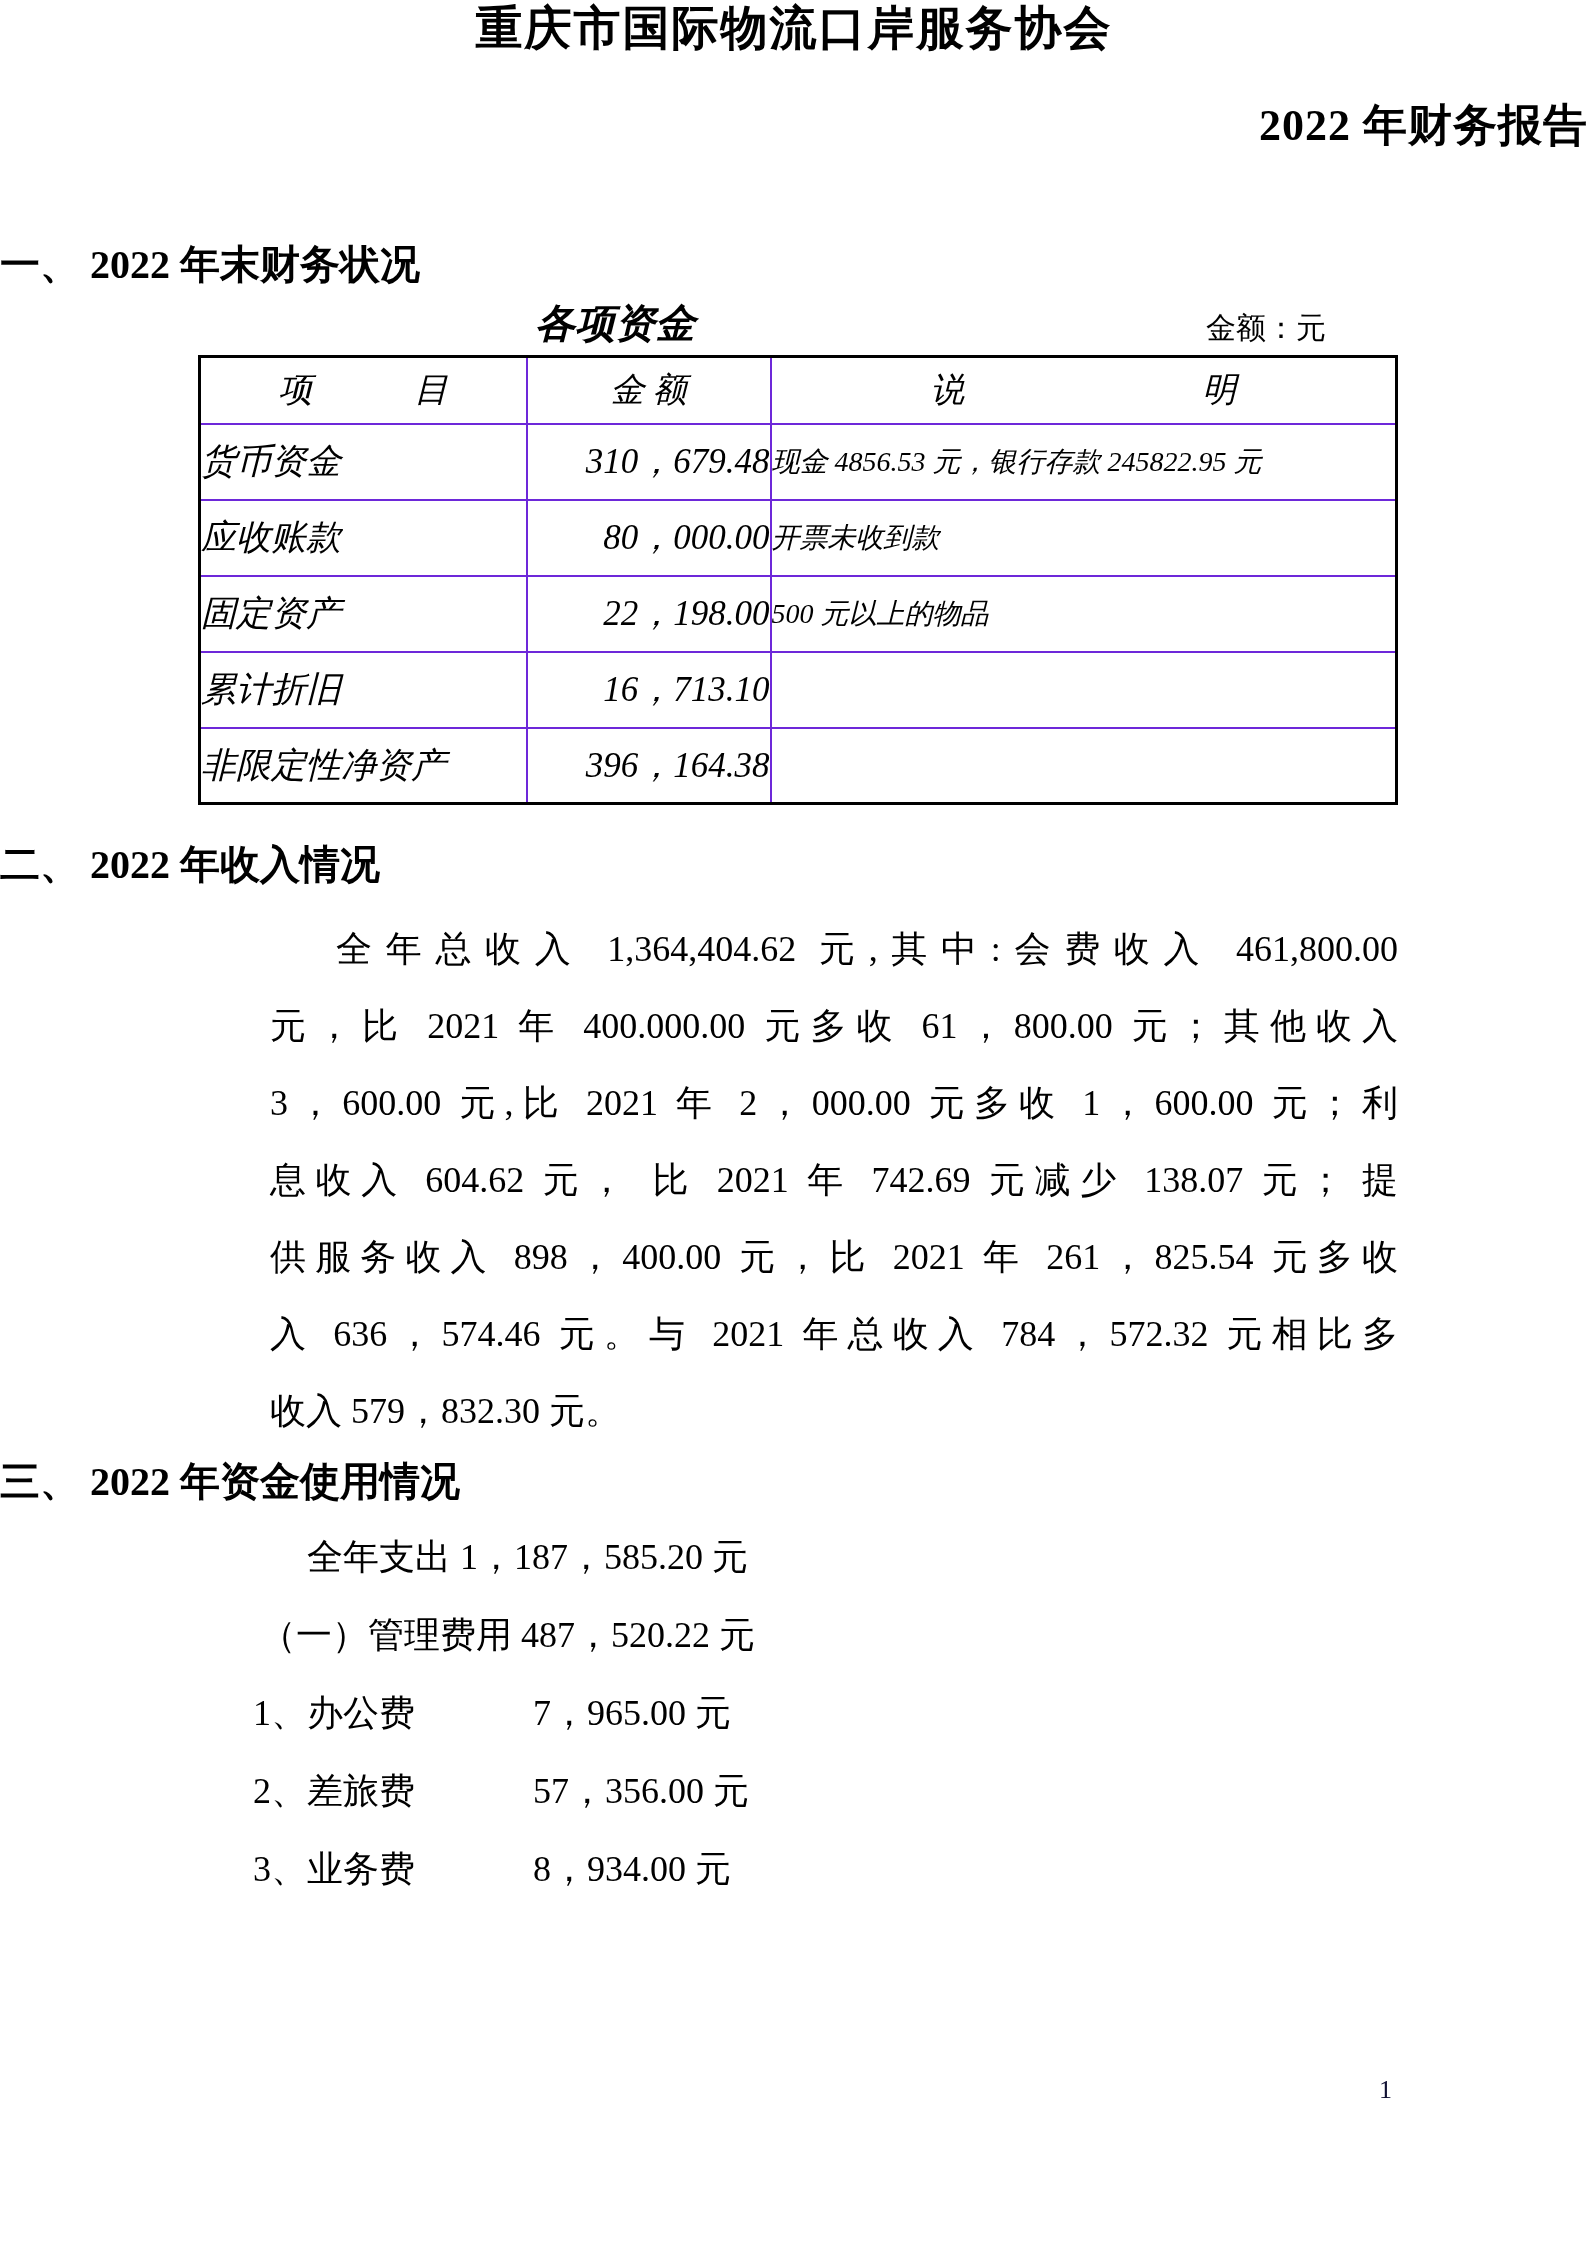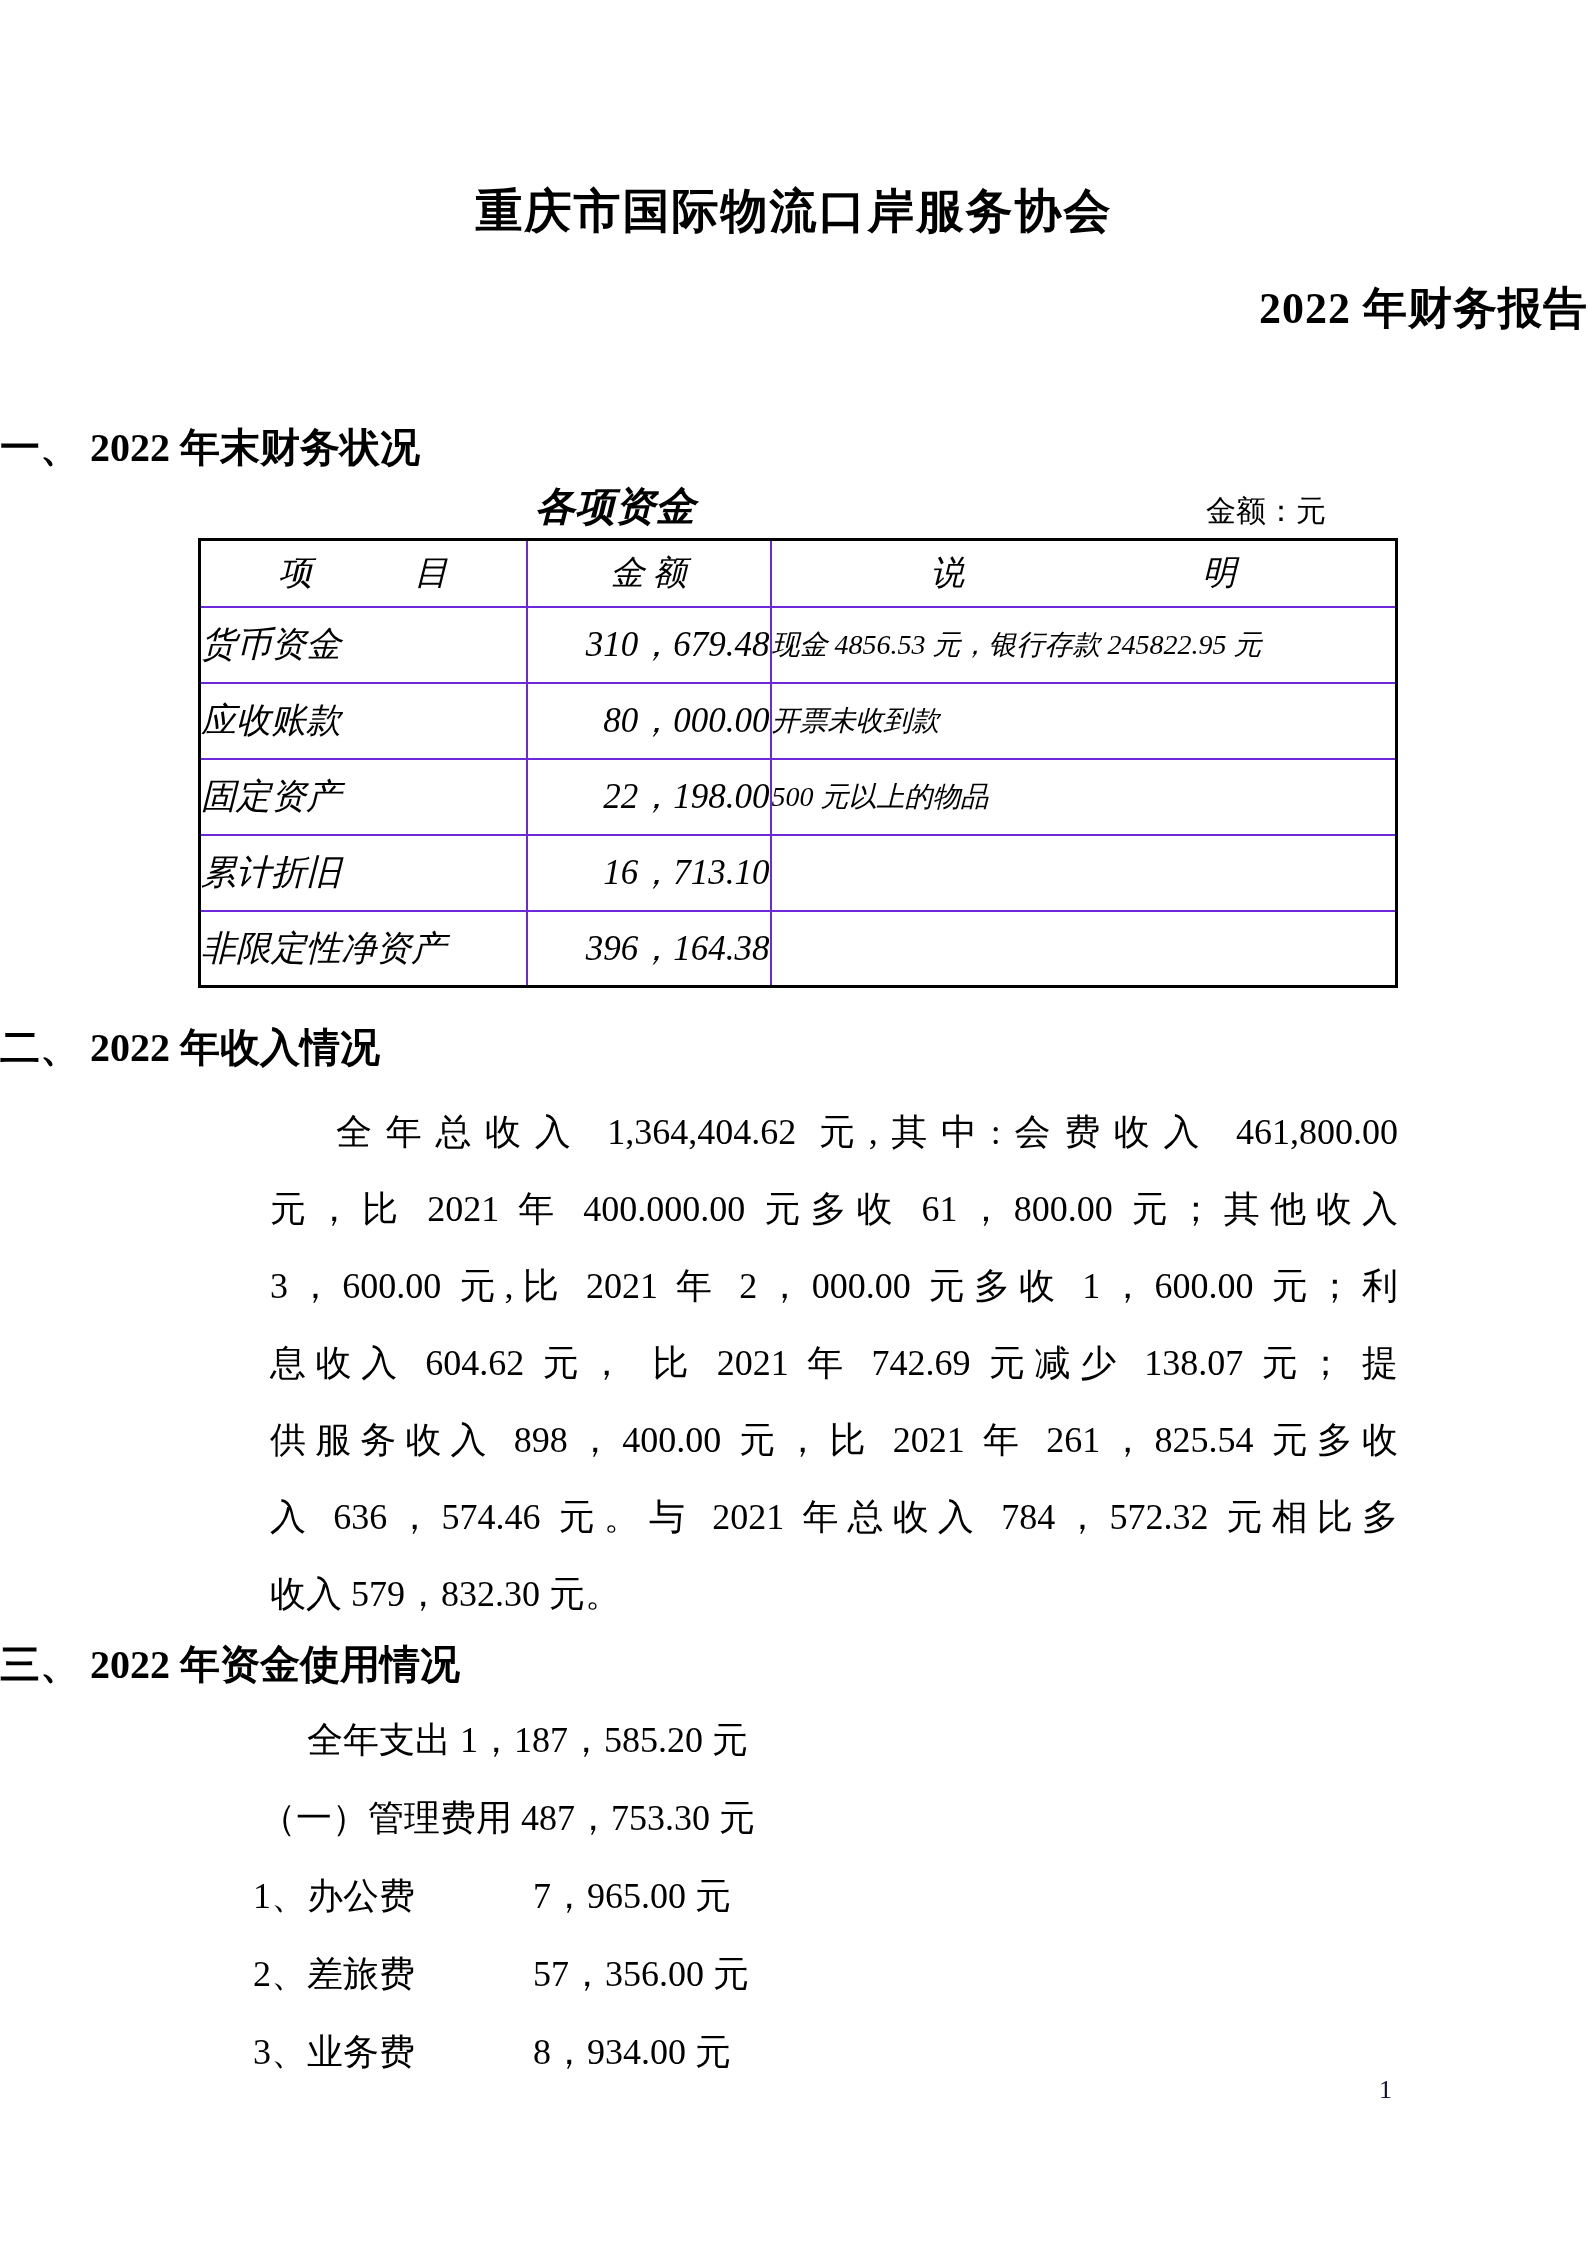--- a/index.html
+++ b/index.html
@@ -9,21 +9,20 @@
     width: 1588px;
     height: 2245px;
     margin: 0 auto;
     background: #ffffff;
     color: #000000;
     font-family: "Liberation Serif", "DejaVu Serif", serif;
     overflow: hidden;
   }
   .doc-title {
     margin: 0;
-    padding-top: 183px;
     text-align: center;
     font-size: 47px;
     font-weight: bold;
     letter-spacing: 2px;
     line-height: 1.2;
   }
   .doc-subtitle {
     margin: 0;
     margin-top: 44px;
     text-align: right;
@@ -185,21 +184,21 @@
     <div class="para-line justify">息收入 604.62 元， 比 2021 年 742.69 元减少 138.07 元； 提</div>
     <div class="para-line justify">供服务收入 898，400.00 元，比 2021 年 261，825.54 元多收</div>
     <div class="para-line justify">入 636，574.46 元。与 2021 年总收入 784，572.32 元相比多</div>
     <div class="para-line">收入 579，832.30 元。</div>
   </div>
 
   <div class="sec-heading third">三、 2022 年资金使用情况</div>
 
   <div class="expenses">
     <div class="exp-line total">全年支出 1，187，585.20 元</div>
-    <div class="exp-line subtotal">（一）管理费用 487，753.30 元</div>
+    <div class="exp-line subtotal">（一）管理费用 487，520.22 元</div>
     <div class="exp-item">
       <span class="exp-label">1、办公费</span><span class="exp-amount">7，965.00 元</span>
     </div>
     <div class="exp-item">
       <span class="exp-label">2、差旅费</span><span class="exp-amount">57，356.00 元</span>
     </div>
     <div class="exp-item">
       <span class="exp-label">3、业务费</span><span class="exp-amount">8，934.00 元</span>
     </div>
   </div>

